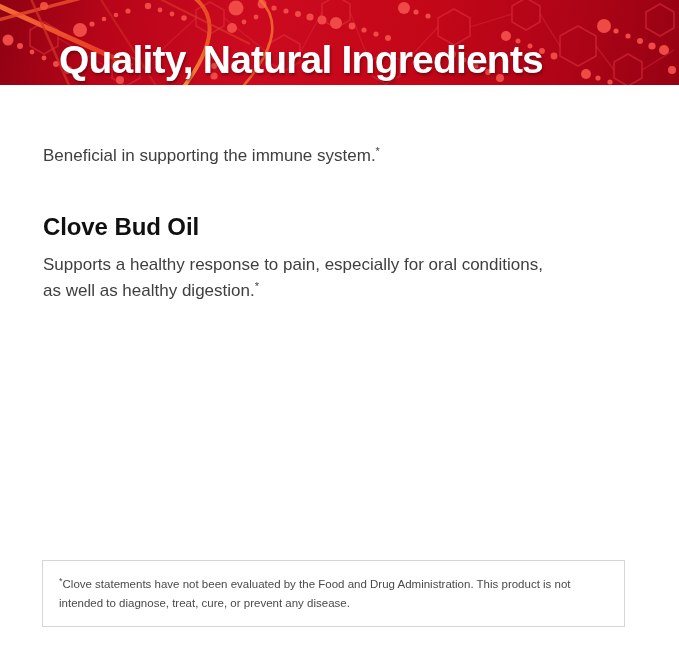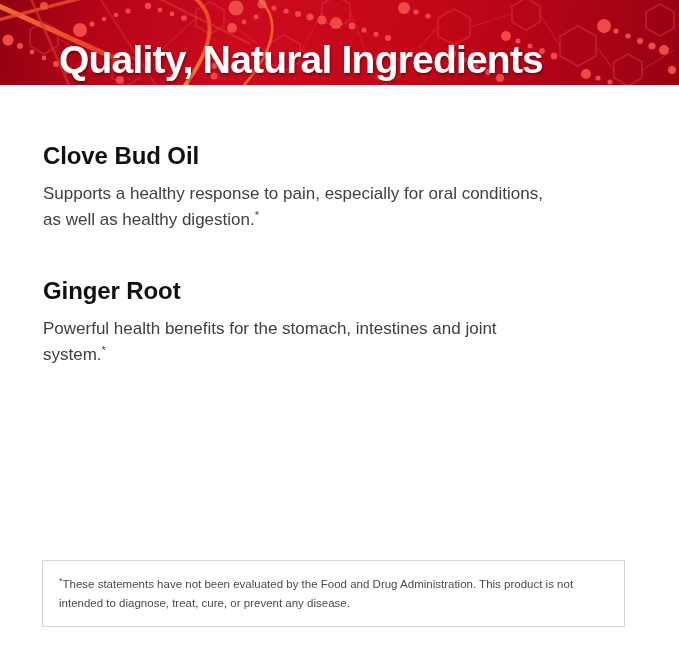--- a/index.html
+++ b/index.html
@@ -229,31 +229,28 @@
         <path d="M150,-6 L250,44" stroke="#e2452c" stroke-width="2" fill="none" opacity="0.55"></path>
       </g>
     </svg>
 
     <h1 class="banner-title">Quality, Natural Ingredients</h1>
   </div>
 
   <div class="content">
 
     <section class="ingredient ing-1">
+      <p class="ing-desc"><span>Beneficial in supporting the immune system.</span><span class="sup">*</span></p>
     </section>
 
     <section class="ingredient ing-2">
       <h2 class="ing-name">Clove Bud Oil</h2>
       <p class="ing-desc"><span>Supports a healthy response to pain, especially for oral conditions, as well as healthy digestion.</span><span class="sup">*</span></p>
     </section>
 
-    <section class="ingredient ing-3">
-      <h2 class="ing-name">Ginger Root</h2>
-      <p class="ing-desc"><span>Powerful health benefits for the stomach, intestines and joint system.</span><span class="sup">*</span></p>
-    </section>
 
   </div>
 
   <div class="disclaimer">
-    <p><span class="sup">*</span><span>These statements have not been evaluated by the Food and Drug Administration. This product is not intended to diagnose, treat, cure, or prevent any disease.</span></p>
+    <p><span class="sup">*</span><span>Clove statements have not been evaluated by the Food and Drug Administration. This product is not intended to diagnose, treat, cure, or prevent any disease.</span></p>
   </div>
 
 </div>
 
 </body></html>

